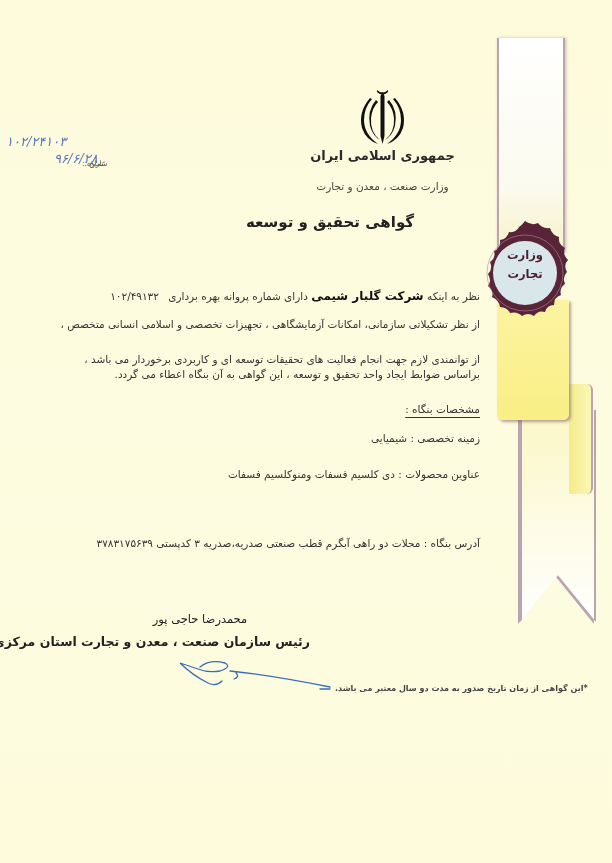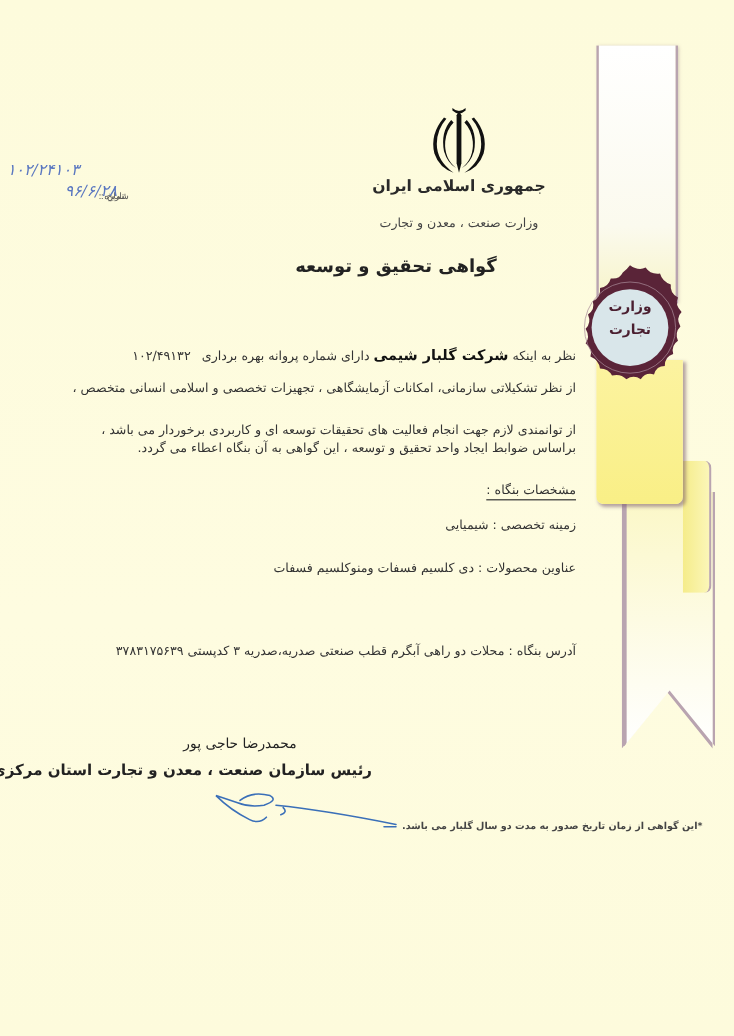--- a/index.html
+++ b/index.html
@@ -153,13 +153,13 @@
 <div class="body-text spec-field">زمینه تخصصی : شیمیایی</div>
 <div class="body-text spec-products">عناوین محصولات : دی کلسیم فسفات ومنوکلسیم فسفات</div>
 <div class="body-text spec-address">آدرس بنگاه : محلات دو راهی آبگرم قطب صنعتی صدریه،صدریه ۳ کدپستی ۳۷۸۳۱۷۵۶۳۹</div>
 
 <div class="signer-name">محمدرضا حاجی پور</div>
 <div class="signer-title">رئیس سازمان صنعت ، معدن و تجارت استان مرکزی</div>
 <svg class="signature" viewBox="0 0 170 40">
   <path d="M30 12 Q40 4 55 8 Q62 12 50 16 Q38 18 28 14 L10 8 Q22 20 38 28 Q46 32 52 26 M60 16 Q100 20 160 32 M150 34 L160 34 M66 18 Q70 22 64 24" fill="none" stroke="#3a6fb8" stroke-width="1.3" stroke-linecap="round"></path>
 </svg>
 
-<div class="footnote">*این گواهی از زمان تاریخ صدور به مدت دو سال گلبار می باشد.</div>
+<div class="footnote">*این گواهی از زمان تاریخ صدور به مدت دو سال معتبر می باشد.</div>
 
 </body></html>

